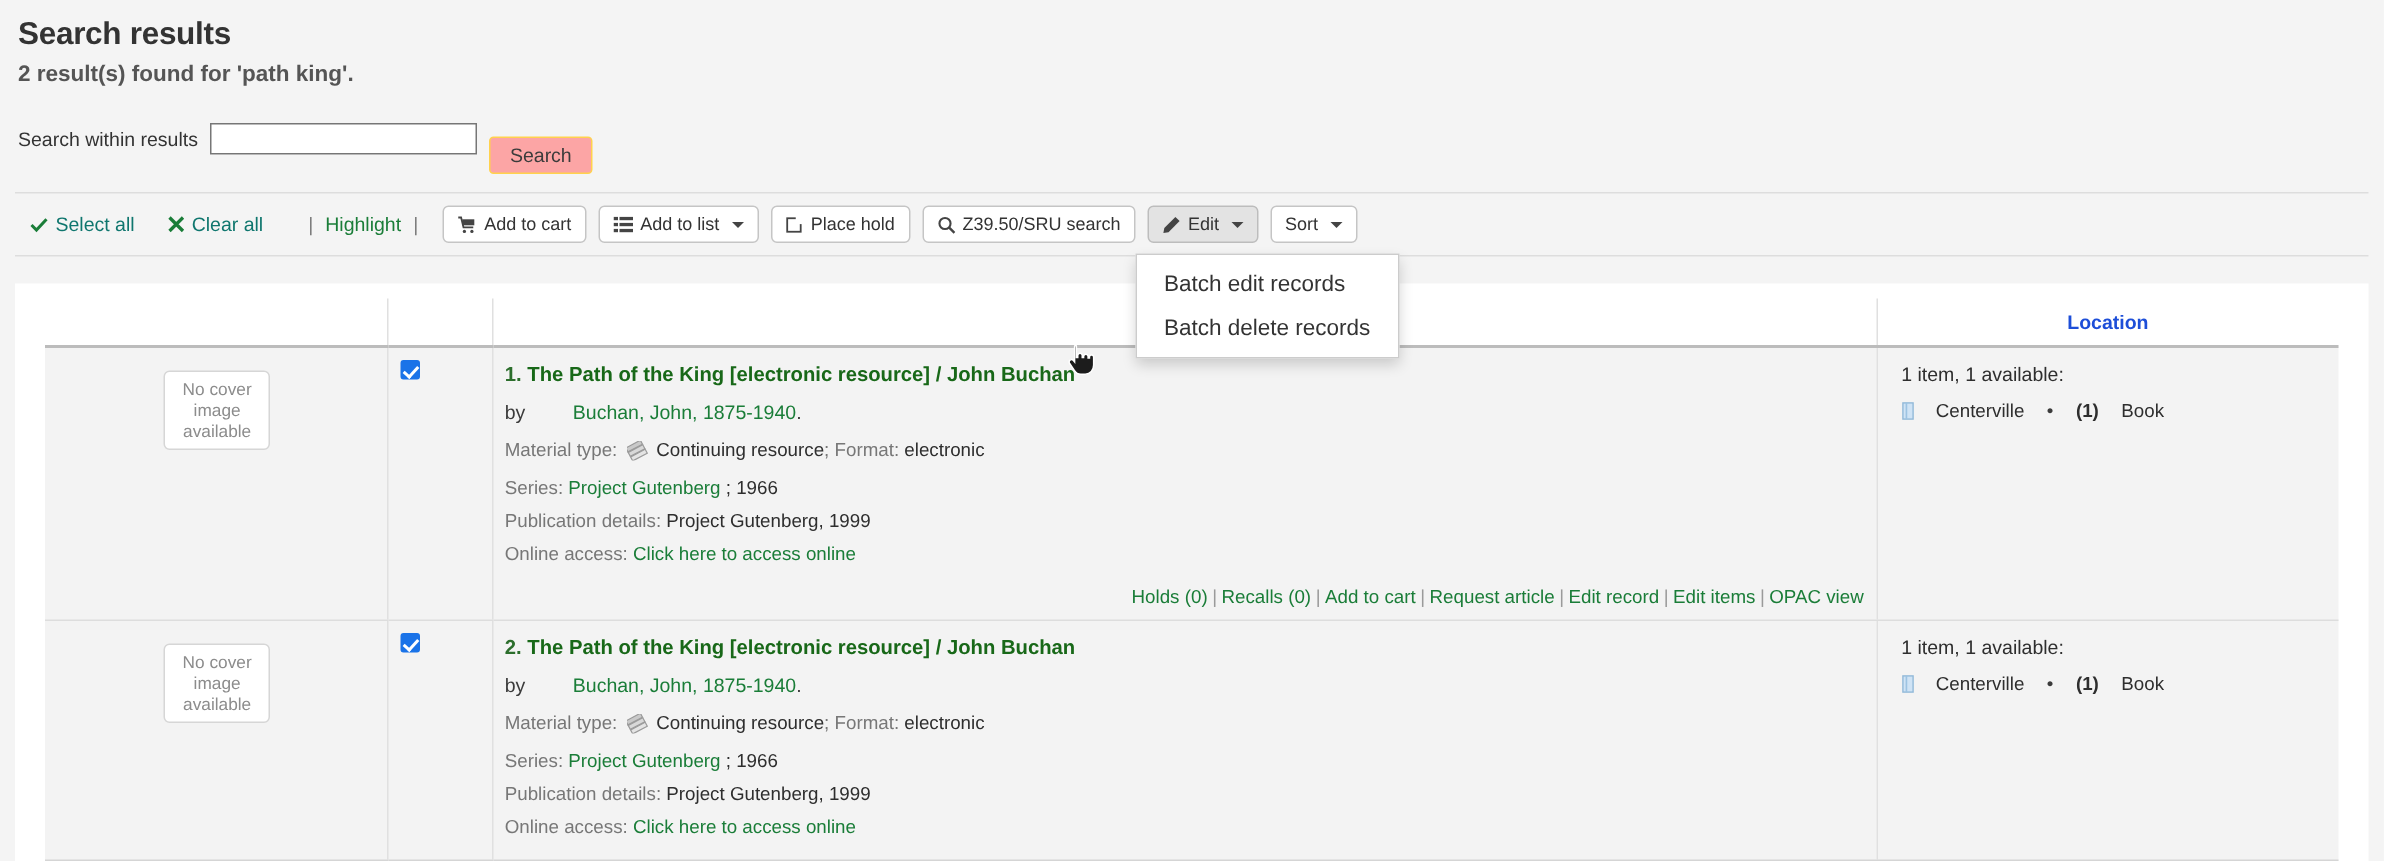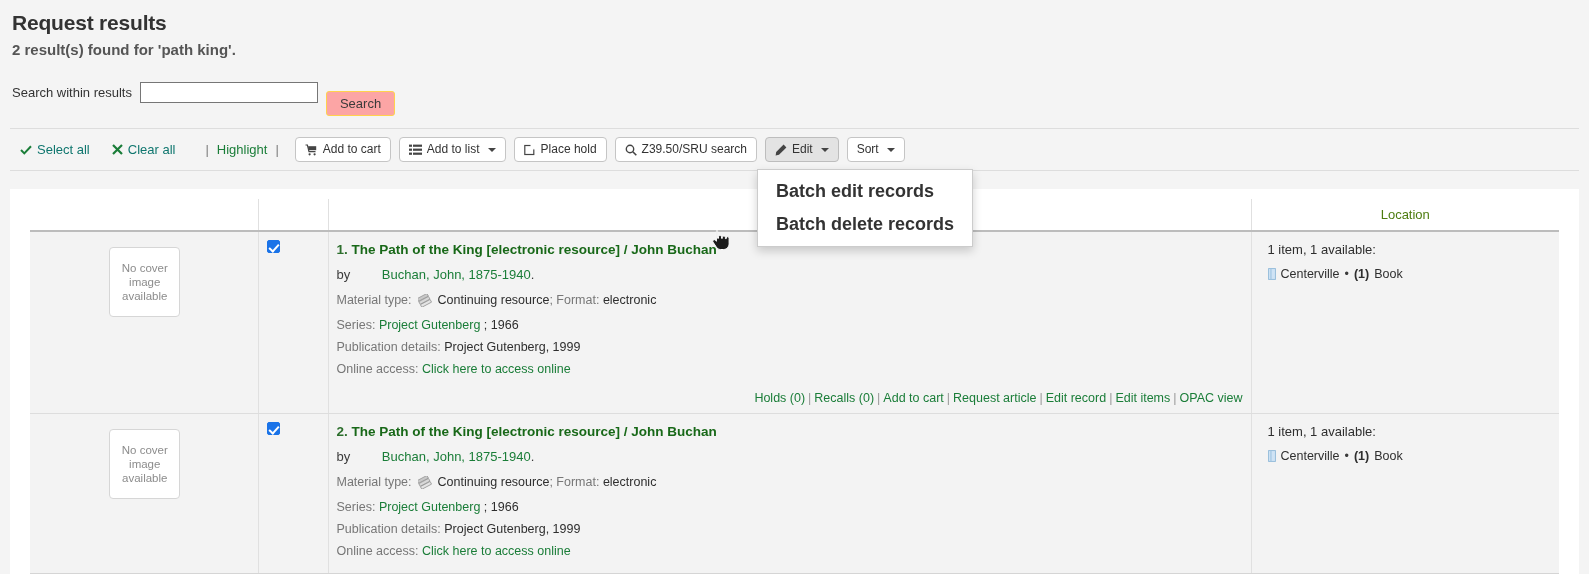--- a/index.html
+++ b/index.html
@@ -146,26 +146,25 @@
     min-width: 156px;
     background: #ffffff;
     border: 1px solid #cccccc;
     box-shadow: 0 4px 9px rgba(0,0,0,0.18);
     z-index: 50;
     padding: 5px 0;
   }
   .dropdown-item {
     display: block;
     padding: 6px 18px 6px 18px;
-    font-size: 18px;
+    font-size: 15px;
     color: #333333;
     text-decoration: none;
     white-space: nowrap;
     cursor: pointer;
-    font-weight: bold;
   }
   .dropdown-item.hovered { background: #e8e8e8; }
 
   
   .results-wrap {
     margin: 18px 10px 0 10px;
     background: #ffffff;
     padding: 10px 20px 14px 20px;
   }
   table.results {
@@ -177,40 +176,40 @@
   table.results col.c-check  { width: 70px; }
   table.results col.c-info   { width: auto; }
   table.results col.c-loc    { width: 308px; }
 
   table.results thead th {
     border-bottom: 2px solid #bcbcbc;
     border-left: 1px solid #e0e0e0;
     height: 32px;
     vertical-align: middle;
     font-size: 13px;
-    color: #4d7c0f;
-    font-weight: normal;
+    color: #1d4ed8;
+    font-weight: bold;
     background: #ffffff;
     padding: 4px 6px;
   }
   table.results thead th:first-child { border-left: none; }
 
   table.results tbody td {
     background: #f3f3f3;
     border-left: 1px solid #e0e0e0;
     border-bottom: 1px solid #dddddd;
     vertical-align: top;
     padding: 8px 6px 8px 8px;
   }
   table.results tbody td:first-child { border-left: none; }
   table.results tbody tr:last-child td { border-bottom: 1px solid #d5d5d5; }
 
   .cover-box {
     width: 71px;
-    height: 70px;
+    height: 53px;
     border: 1px solid #d6d6d6;
     border-radius: 4px;
     background: #ffffff;
     margin: 7px auto 0 auto;
     display: flex;
     align-items: center;
     justify-content: center;
     text-align: center;
     color: #8c8c8c;
     font-size: 11.5px;
@@ -282,40 +281,40 @@
     font-weight: normal;
     color: #2e2e2e;
     margin: 2px 0 10px 8px;
   }
   .avail-item {
     font-size: 12.5px;
     color: #2e2e2e;
     margin-left: 8px;
     display: flex;
     align-items: center;
-    gap: 5px;
+    gap: 15px;
   }
   .avail-item .dot { color: #3b3b3b; }
   .avail-item b { font-weight: bold; }
 
   
   .cursor-hand {
     position: absolute;
     width: 20px; height: 24px;
     pointer-events: none;
     z-index: 99;
   }
 </style>
 </head>
 <body>
 
 <div id="page">
 
   <div class="page-head">
-    <h1 class="page-title">Request results</h1>
+    <h1 class="page-title">Search results</h1>
     <h2 class="result-count">2 result(s) found for 'path king'.</h2>
     <div class="search-within">
       <label>Search within results</label>
       <input type="text" placeholder="" style="">
       <button class="btn-search-gold">Search</button>
     </div>
   </div>
 
   <div class="toolbar">
 

